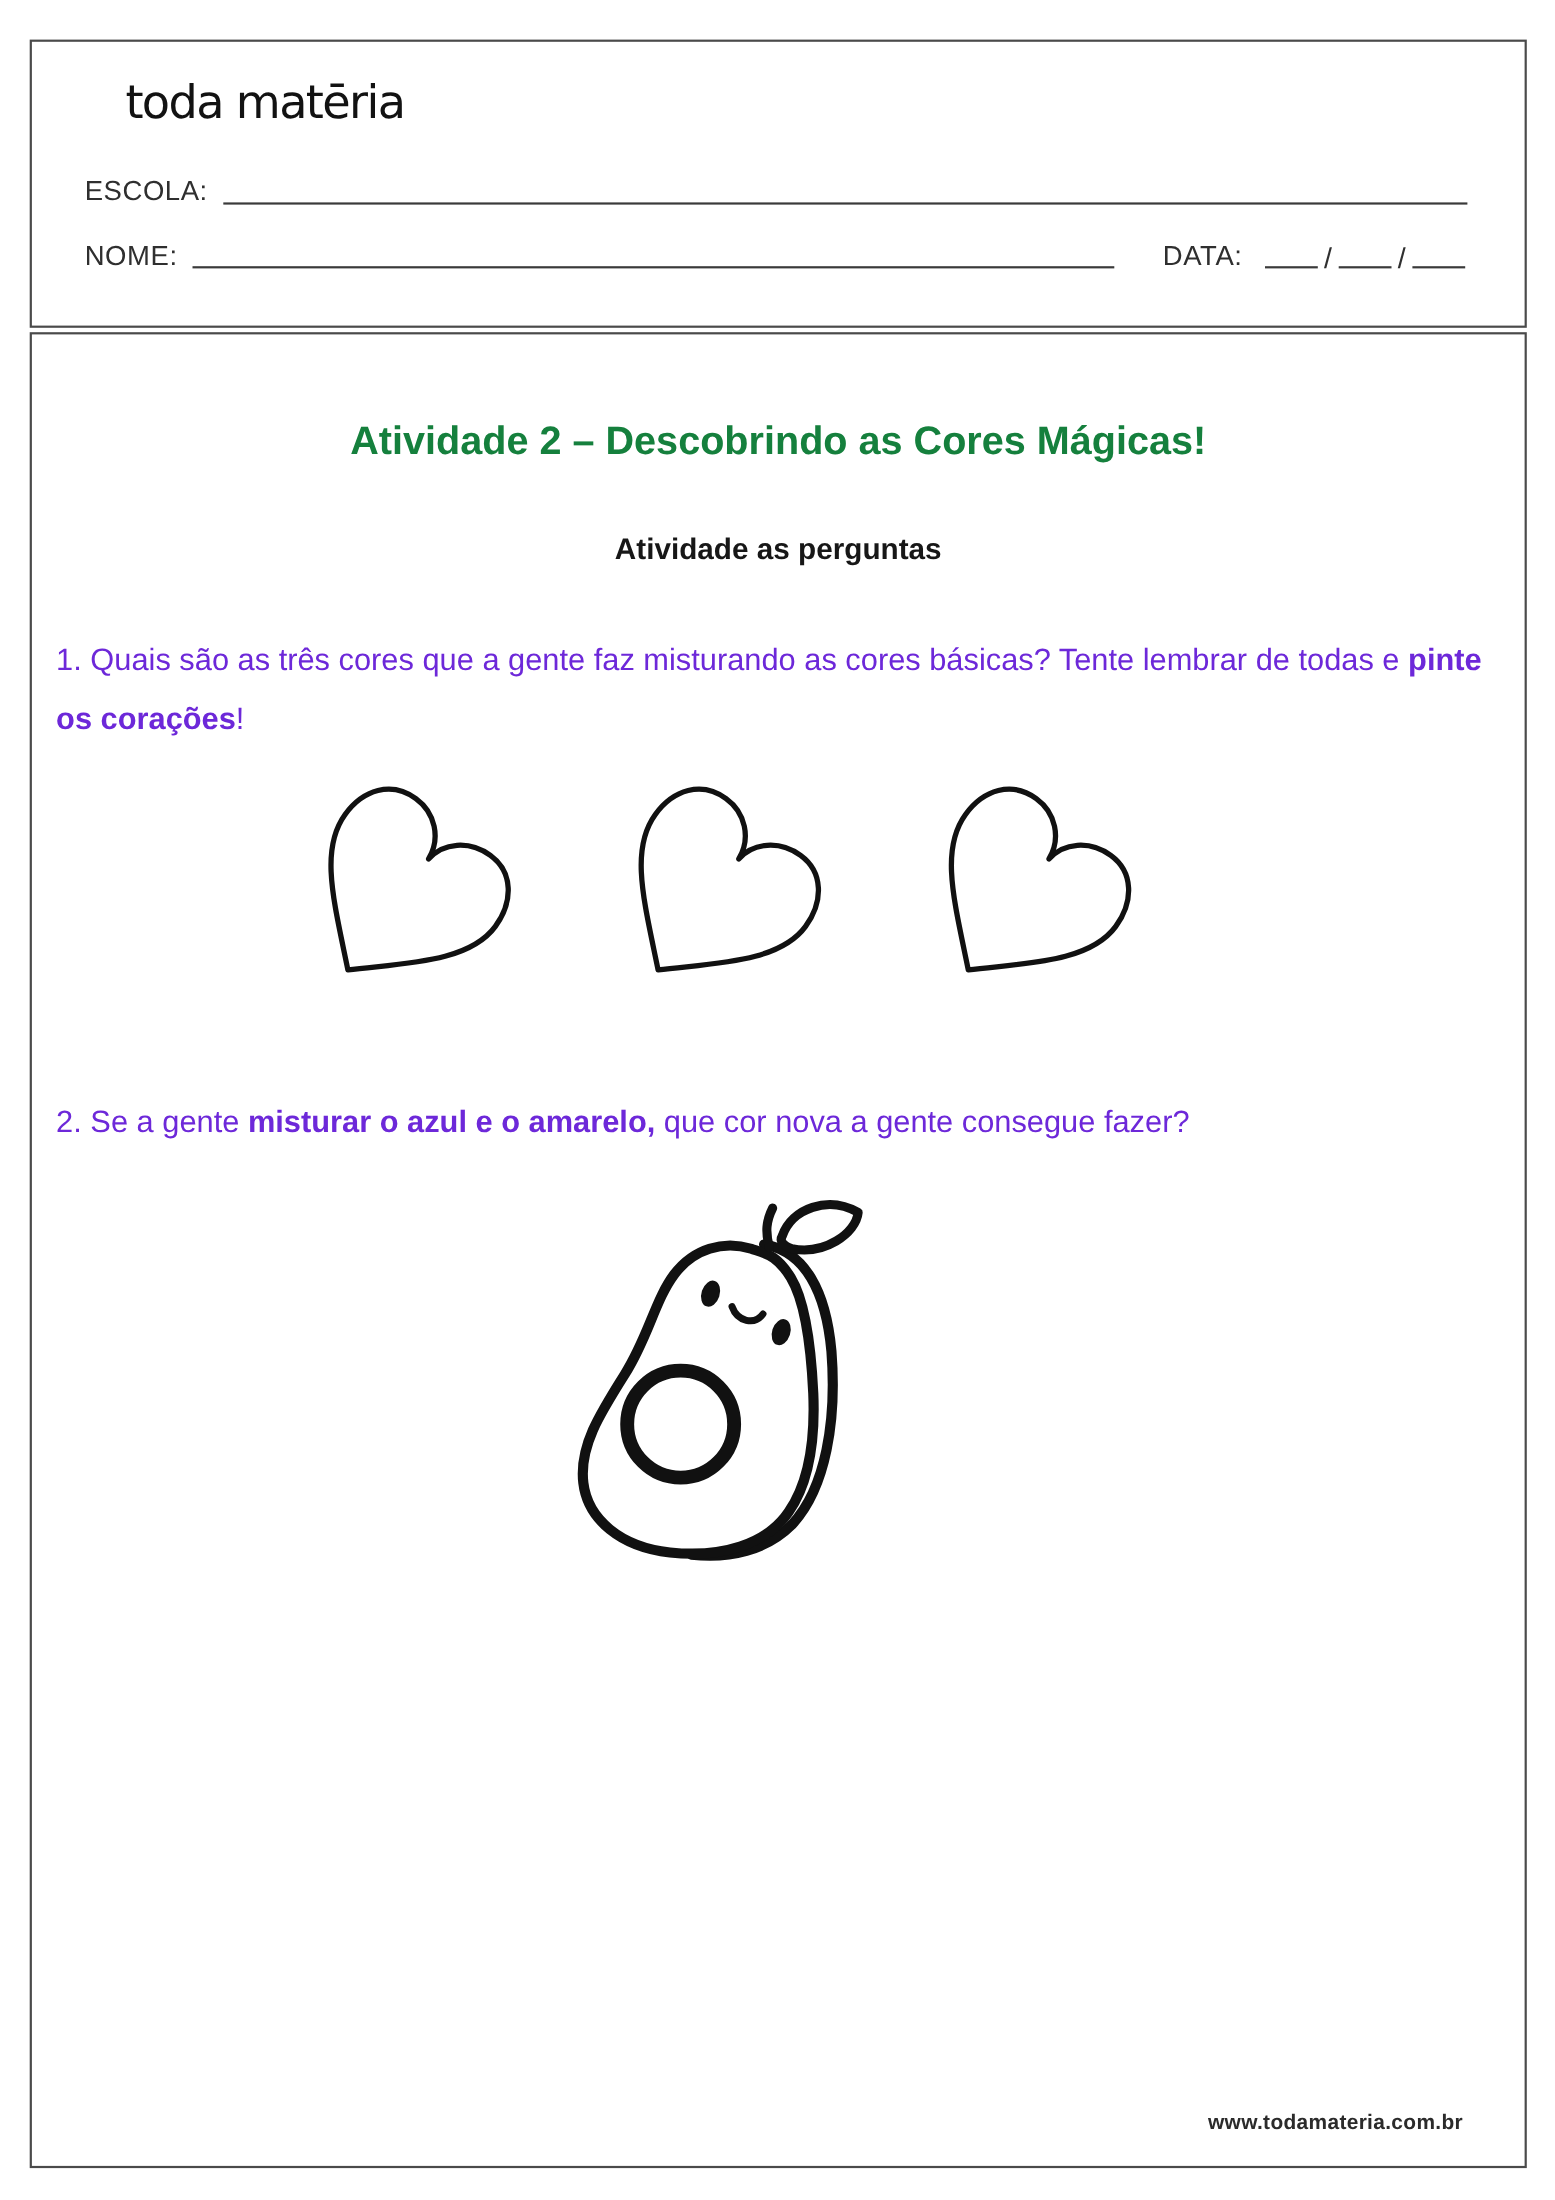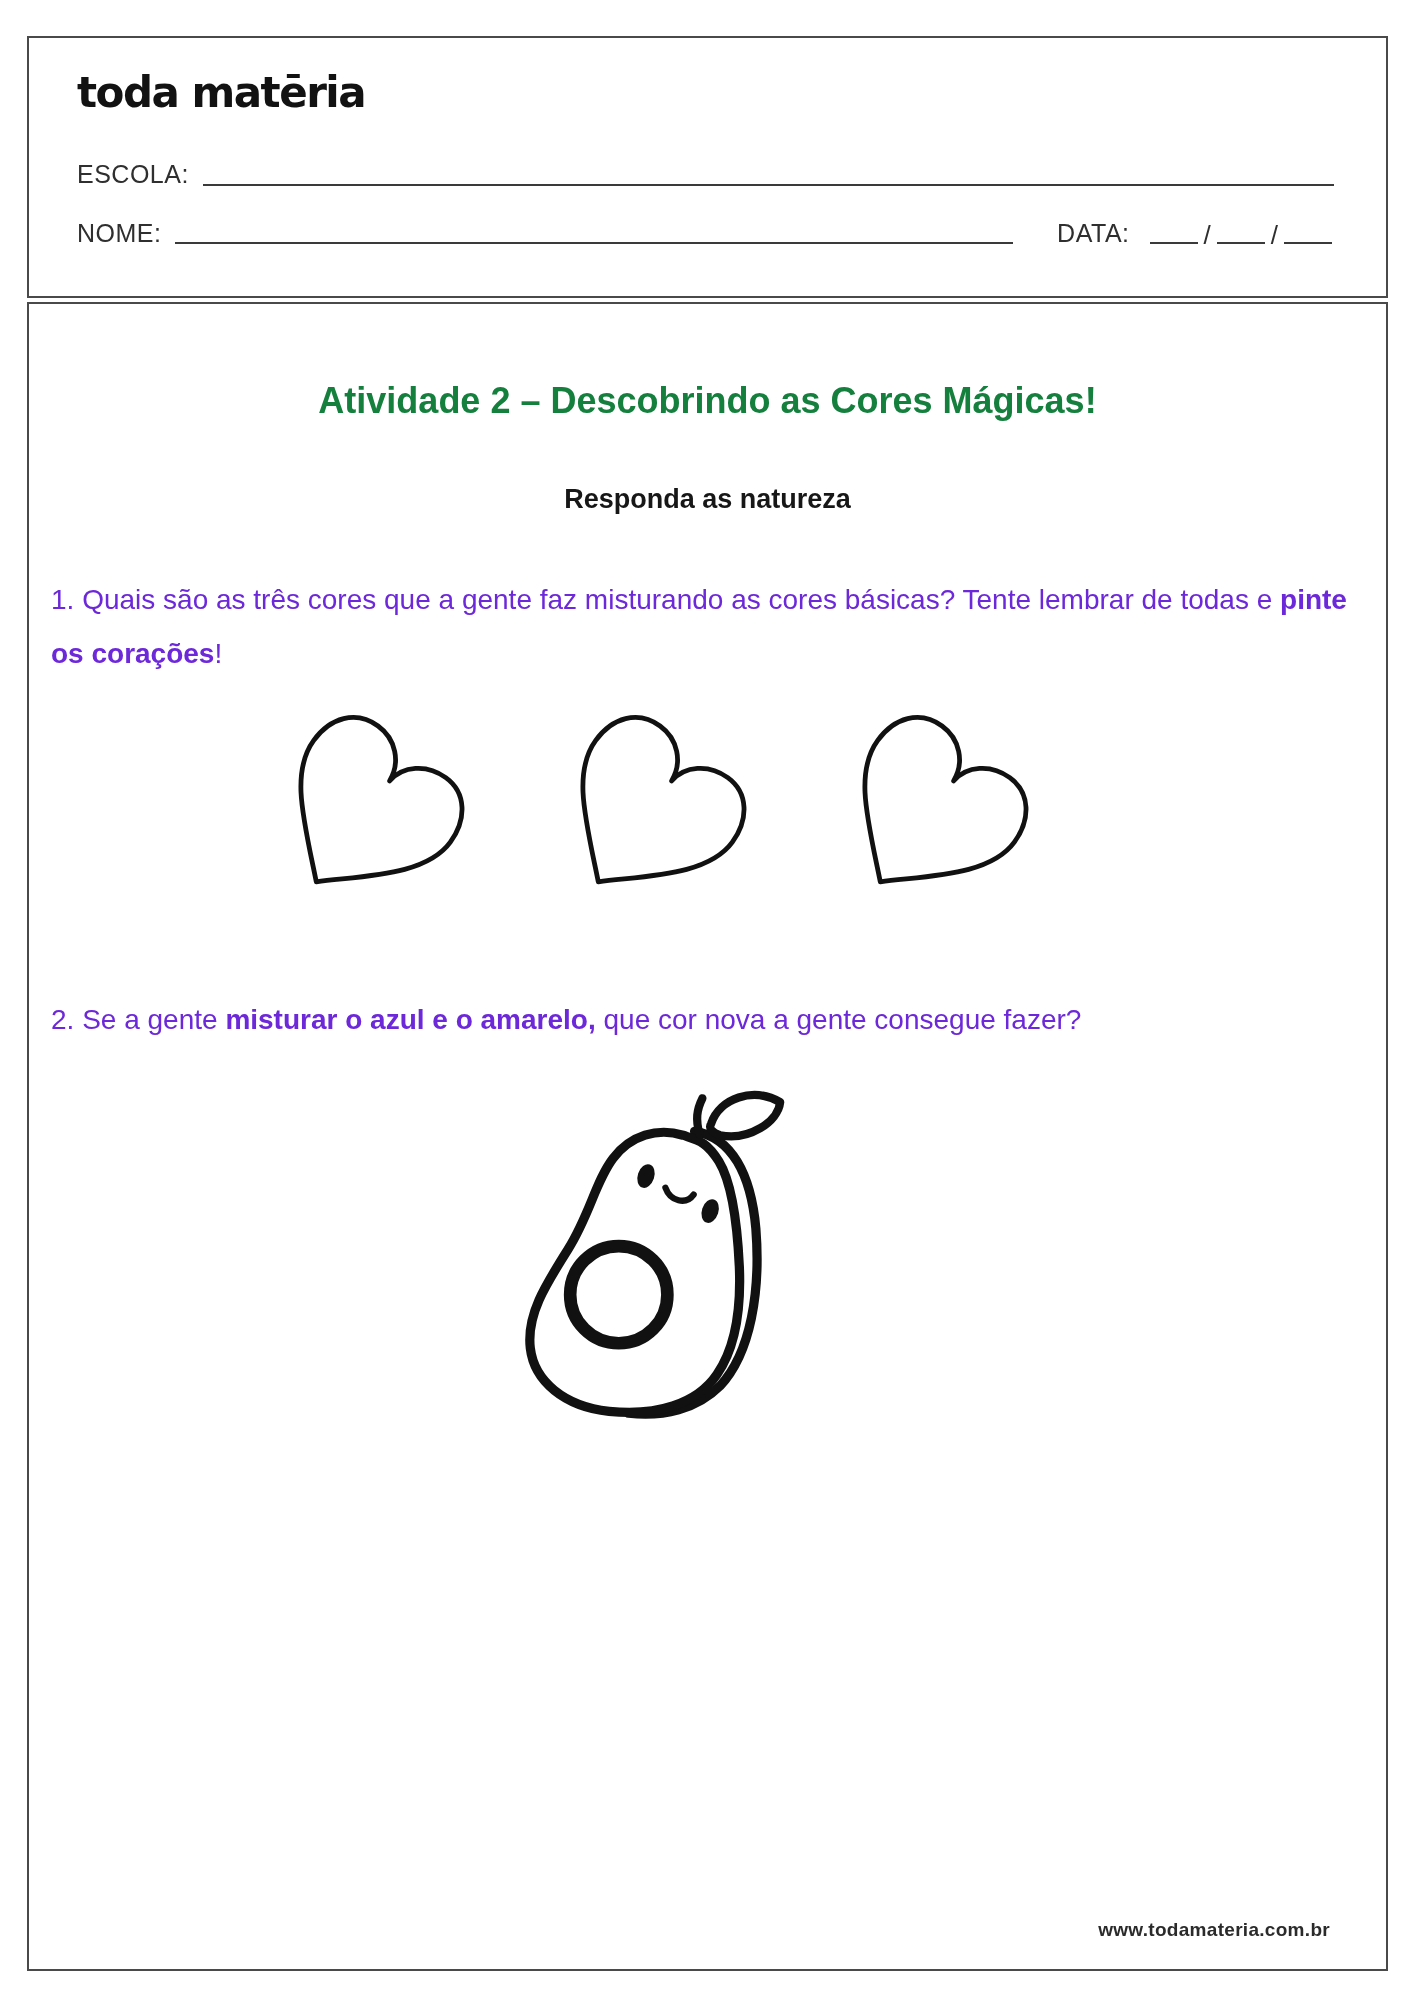--- a/index.html
+++ b/index.html
@@ -11,22 +11,23 @@
   }
 
   
   .header-box {
     position:absolute; left:27px; top:36px; width:1361px; height:262px;
     border:2px solid #4a4a4a; background:#fff;
     padding:32px 48px 0 48px;
   }
   .logo {
     font-family:"DejaVu Sans", sans-serif;
-    font-size:42px; font-weight:700; letter-spacing:-1.5px; color:#121212;
+    font-size:42px; font-weight:400; letter-spacing:-1.5px; color:#121212;
     line-height:1.1;
+    margin-left:37px;
   }
   .field-row { display:flex; align-items:flex-end; margin-top:0; }
   .row-escola { margin-top:42px; }
   .row-nome { margin-top:26px; }
   .field-label {
     font-size:25px; color:#2f2f2f; letter-spacing:0.5px; line-height:1.3;
     white-space:nowrap;
   }
   .write-line {
     flex:1 1 auto; border-bottom:2px solid #3a3a3a; height:1px; margin:0 4px 5px 14px;
@@ -109,21 +110,21 @@
       <span class="date-blank"></span>
       <span class="date-slash">/</span>
       <span class="date-blank"></span>
     </span>
   </div>
 </div>
 
 <div class="content-box">
 
   <div class="ws-title">Atividade 2  – Descobrindo as Cores Mágicas!</div>
-  <div class="ws-subtitle">Responda as natureza</div>
+  <div class="ws-subtitle">Atividade as perguntas</div>
 
   <p class="question"><span>1.</span><span> Quais são as três cores que a gente faz misturando as cores básicas? Tente lembrar de todas e </span><b>pinte os corações</b><span>!</span></p>
 
   <div class="hearts-row">
     <svg class="heart-svg" viewBox="0 0 100 110" aria-hidden="true">
       <path d="M50,28 C49,17 40,9 29,9 C15,9 7,20 7,34 C7,54 26,69 50,91 C68,74 93,56 93,35 C93,21 85,10 72,10 C60,10 51,18 50,28 Z" transform="rotate(36 50 50)"></path>
     </svg>
     <svg class="heart-svg" viewBox="0 0 100 110" aria-hidden="true">
       <path d="M50,28 C49,17 40,9 29,9 C15,9 7,20 7,34 C7,54 26,69 50,91 C68,74 93,56 93,35 C93,21 85,10 72,10 C60,10 51,18 50,28 Z" transform="rotate(36 50 50)"></path>
     </svg>

